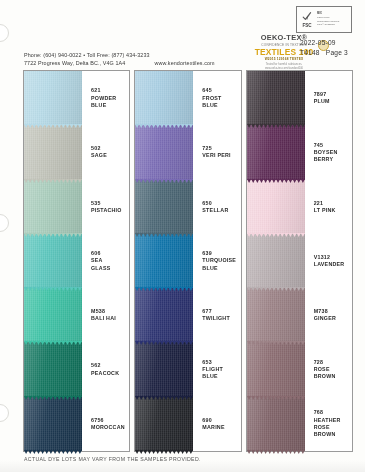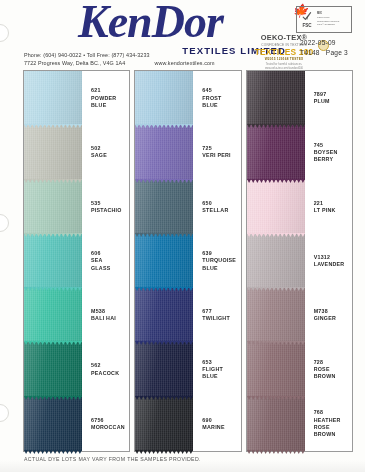--- a/index.html
+++ b/index.html
@@ -298,28 +298,20 @@
 <body>
 
 <div class="page">
 
   <div class="punch p1"></div>
   <div class="punch p2"></div>
   <div class="punch p3"></div>
 
   <div class="header">
 
-    <div class="logo-block">
-      <div class="logo-word">
-        <div class="logo-swoosh"></div>
-        <span class="k">Ken</span><span class="d">Dor</span>
-        <span class="maple">🍁</span>
-      </div>
-      <div class="logo-sub">TEXTILES LIMITED</div>
-    </div>
 
     <div class="contact">
       <div>Phone: (604) 940-0022  •  Toll Free: (877) 434-3233</div>
       <div>
         <span>7722 Progress Way, Delta BC., V4G 1A4</span>
         <span class="sp"></span>
         <span>www.kendortextiles.com</span>
       </div>
     </div>
 

